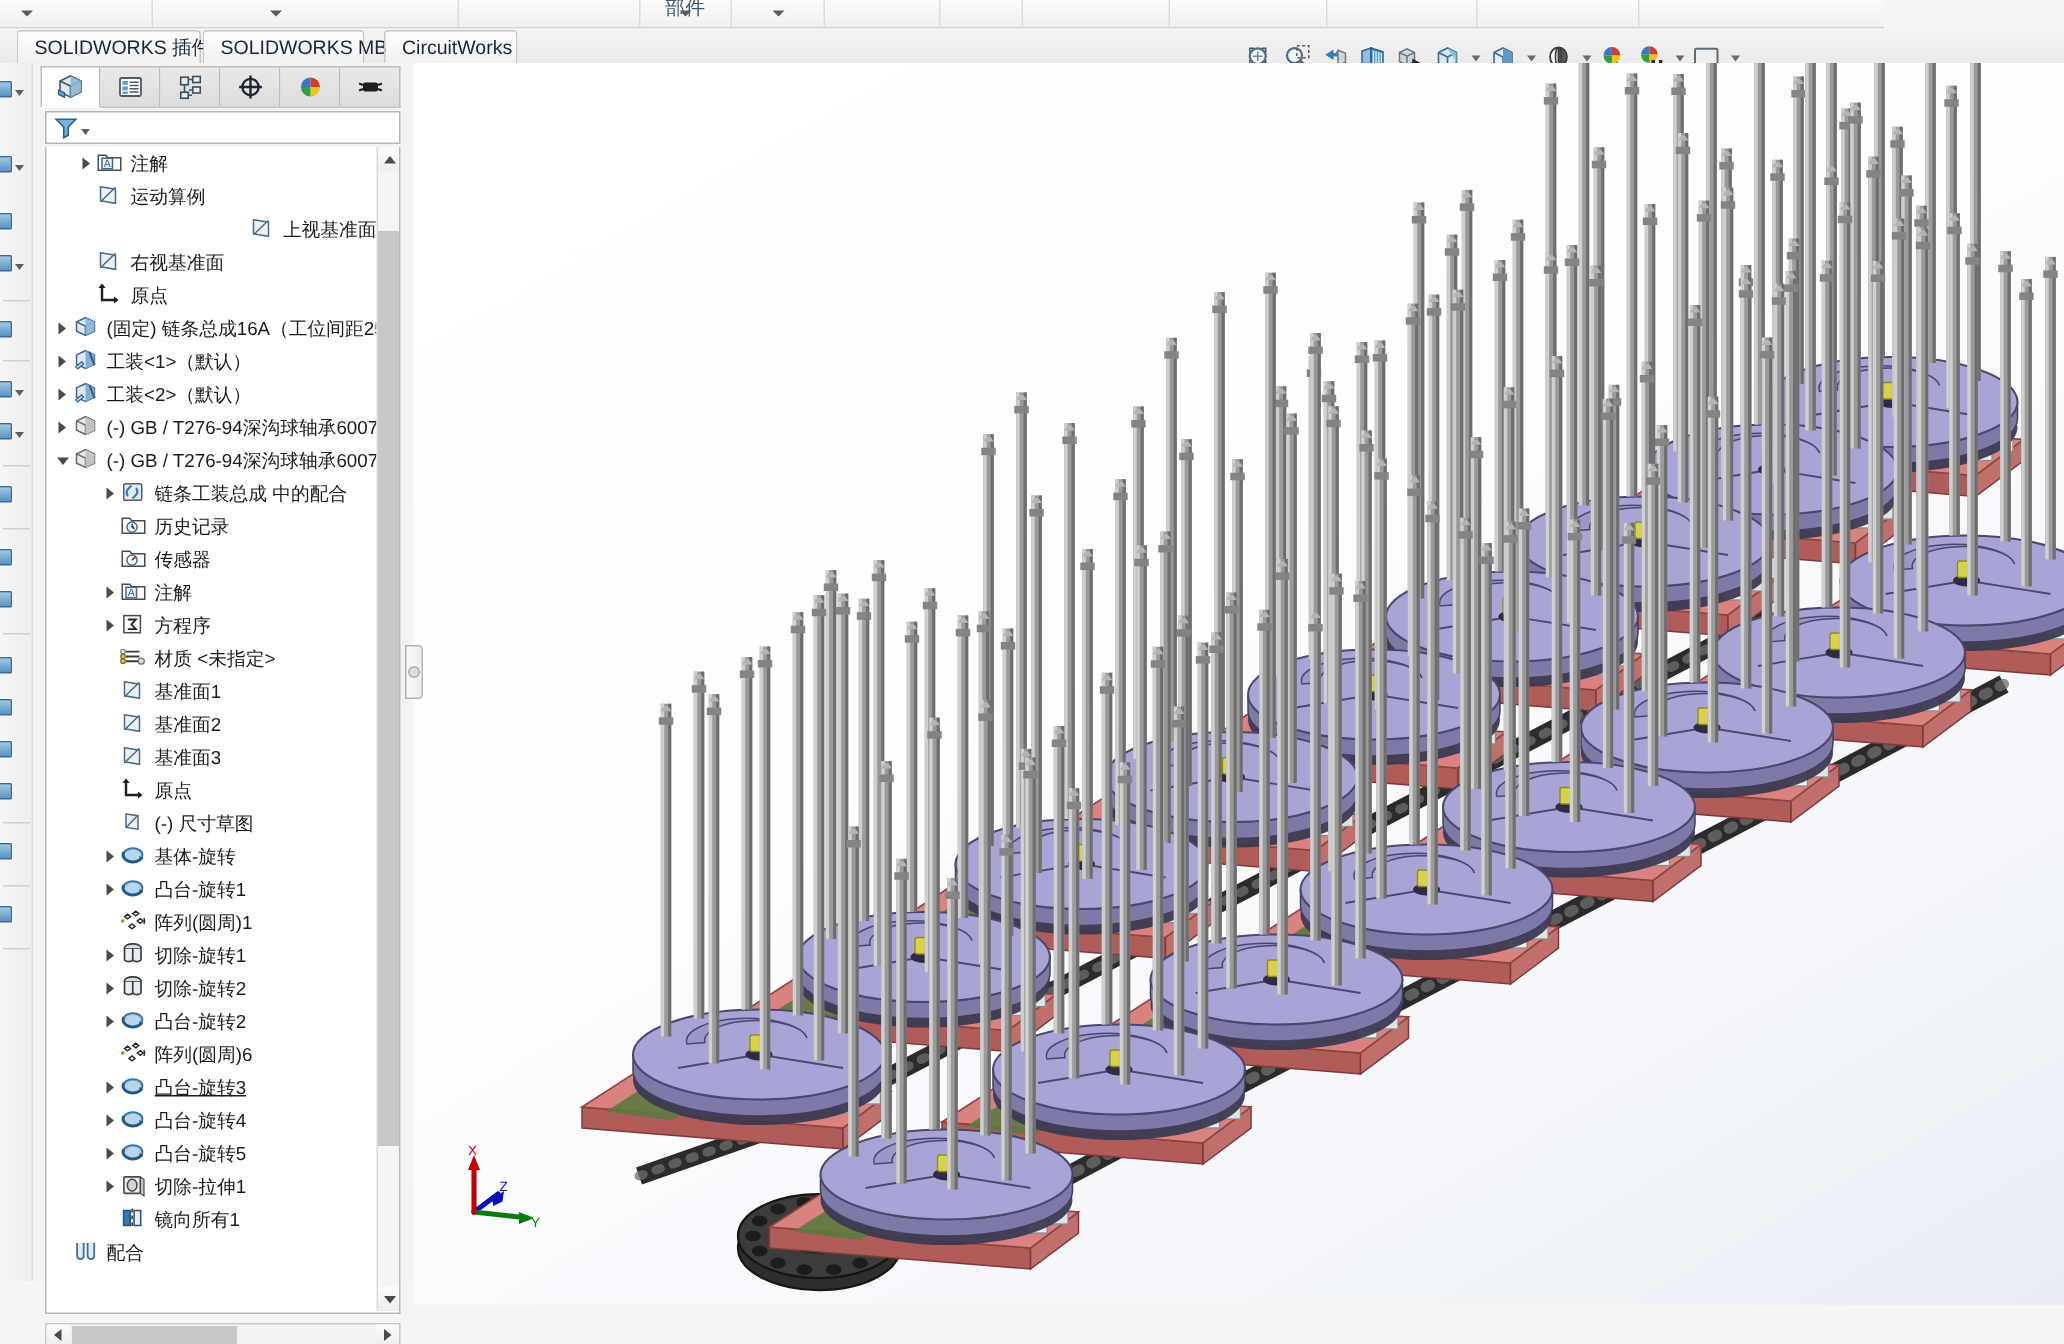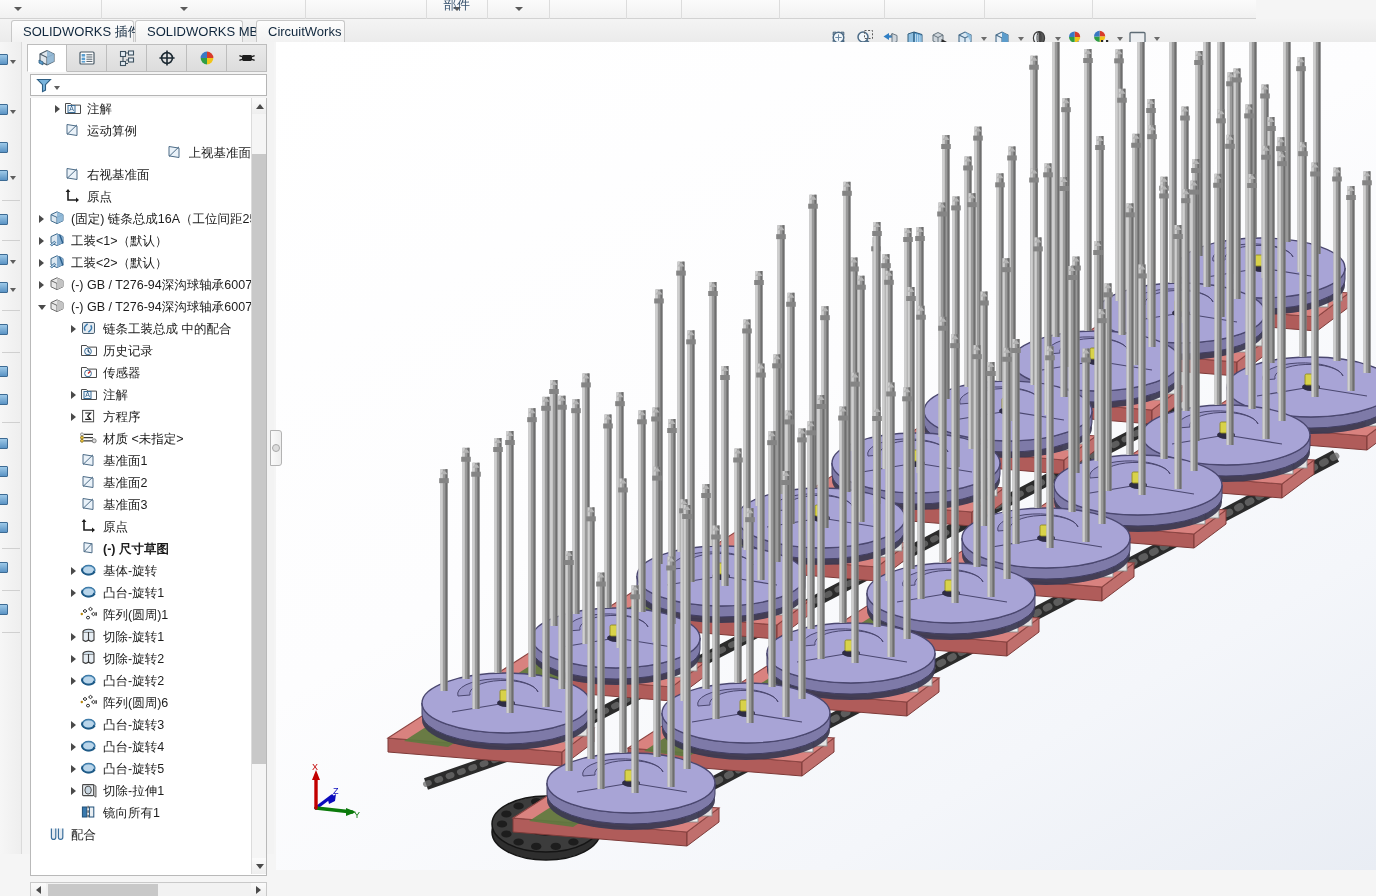--- a/index.html
+++ b/index.html
@@ -682,21 +682,21 @@
             <span class="tw">
               <i></i>
             </span>
             <span class="nicon"><svg width="18" height="16" viewBox="0 0 18 16">
                 <path d="M4 2 v10 h10" stroke="#1f1f1f" stroke-width="1.6" fill="none"></path>
                 <path d="M1.6 4 L4 1 L6.4 4z" fill="#1f1f1f"></path>
                 <path d="M12 9.6 L15 12 L12 14.4z" fill="#1f1f1f"></path>
               </svg></span>
             <span class="nlabel">原点</span>
           </div>
-          <div class="node" style="padding-left: 36px; font-weight: bold;">
+          <div class="node" style="padding-left: 36px;">
             <span class="tw">
               <i></i>
             </span>
             <span class="nicon"><svg width="18" height="16" viewBox="0 0 18 16">
                 <path d="M4 2.6 l8 1.2 v9 l-8-1.2z" fill="#eaf2f9" stroke="#4c6b86" stroke-width="1"></path>
                 <path d="M4 11.8 L12 3.4" stroke="#4c6b86" stroke-width="1"></path>
               </svg></span>
             <span class="nlabel">(-) 尺寸草图</span>
           </div>
           <div class="node" style="padding-left: 36px;">
@@ -778,21 +778,21 @@
             <span class="nicon"><svg width="18" height="16" viewBox="0 0 18 16">
                 <path d="M3 5 l2-1.6 2 1.6 -2 1.6z" fill="none" stroke="#2a2a2a" stroke-width="1"></path>
                 <path d="M8.5 3 l2-1.6 2 1.6 -2 1.6z" fill="none" stroke="#2a2a2a" stroke-width="1"></path>
                 <path d="M11.5 8 l2-1.6 2 1.6 -2 1.6z" fill="none" stroke="#2a2a2a" stroke-width="1"></path>
                 <path d="M6 11.6 l2-1.6 2 1.6 -2 1.6z" fill="none" stroke="#2a2a2a" stroke-width="1"></path>
                 <circle cx="1.8" cy="8" r="1.2" fill="#b8860b"></circle>
                 <path d="M16 6 a5 5 0 0 1 0 4" stroke="#2a2a2a" stroke-width="1" fill="none"></path>
               </svg></span>
             <span class="nlabel">阵列(圆周)6</span>
           </div>
-          <div class="node" style="padding-left: 36px;">
+          <div class="node" style="padding-left: 36px; text-decoration: underline;">
             <span class="tw r">
               <i></i>
             </span>
             <span class="nicon"><svg width="18" height="16" viewBox="0 0 18 16">
                 <ellipse cx="8.6" cy="8" rx="6.2" ry="4.4" fill="none" stroke="#2f6f9e" stroke-width="1.6"></ellipse>
                 <ellipse cx="8.6" cy="8" rx="6.2" ry="4.4" fill="#7fb2d8" opacity=".55"></ellipse>
                 <path d="M2.6 6 a6.2 4.4 0 0 0 12 4" stroke="#1f5a86" stroke-width="1.8" fill="none"></path>
                 <path d="M13.2 8.6 l2.4 1.8 -3 .8z" fill="#1f5a86"></path>
               </svg></span>
             <span class="nlabel">凸台-旋转3</span>

